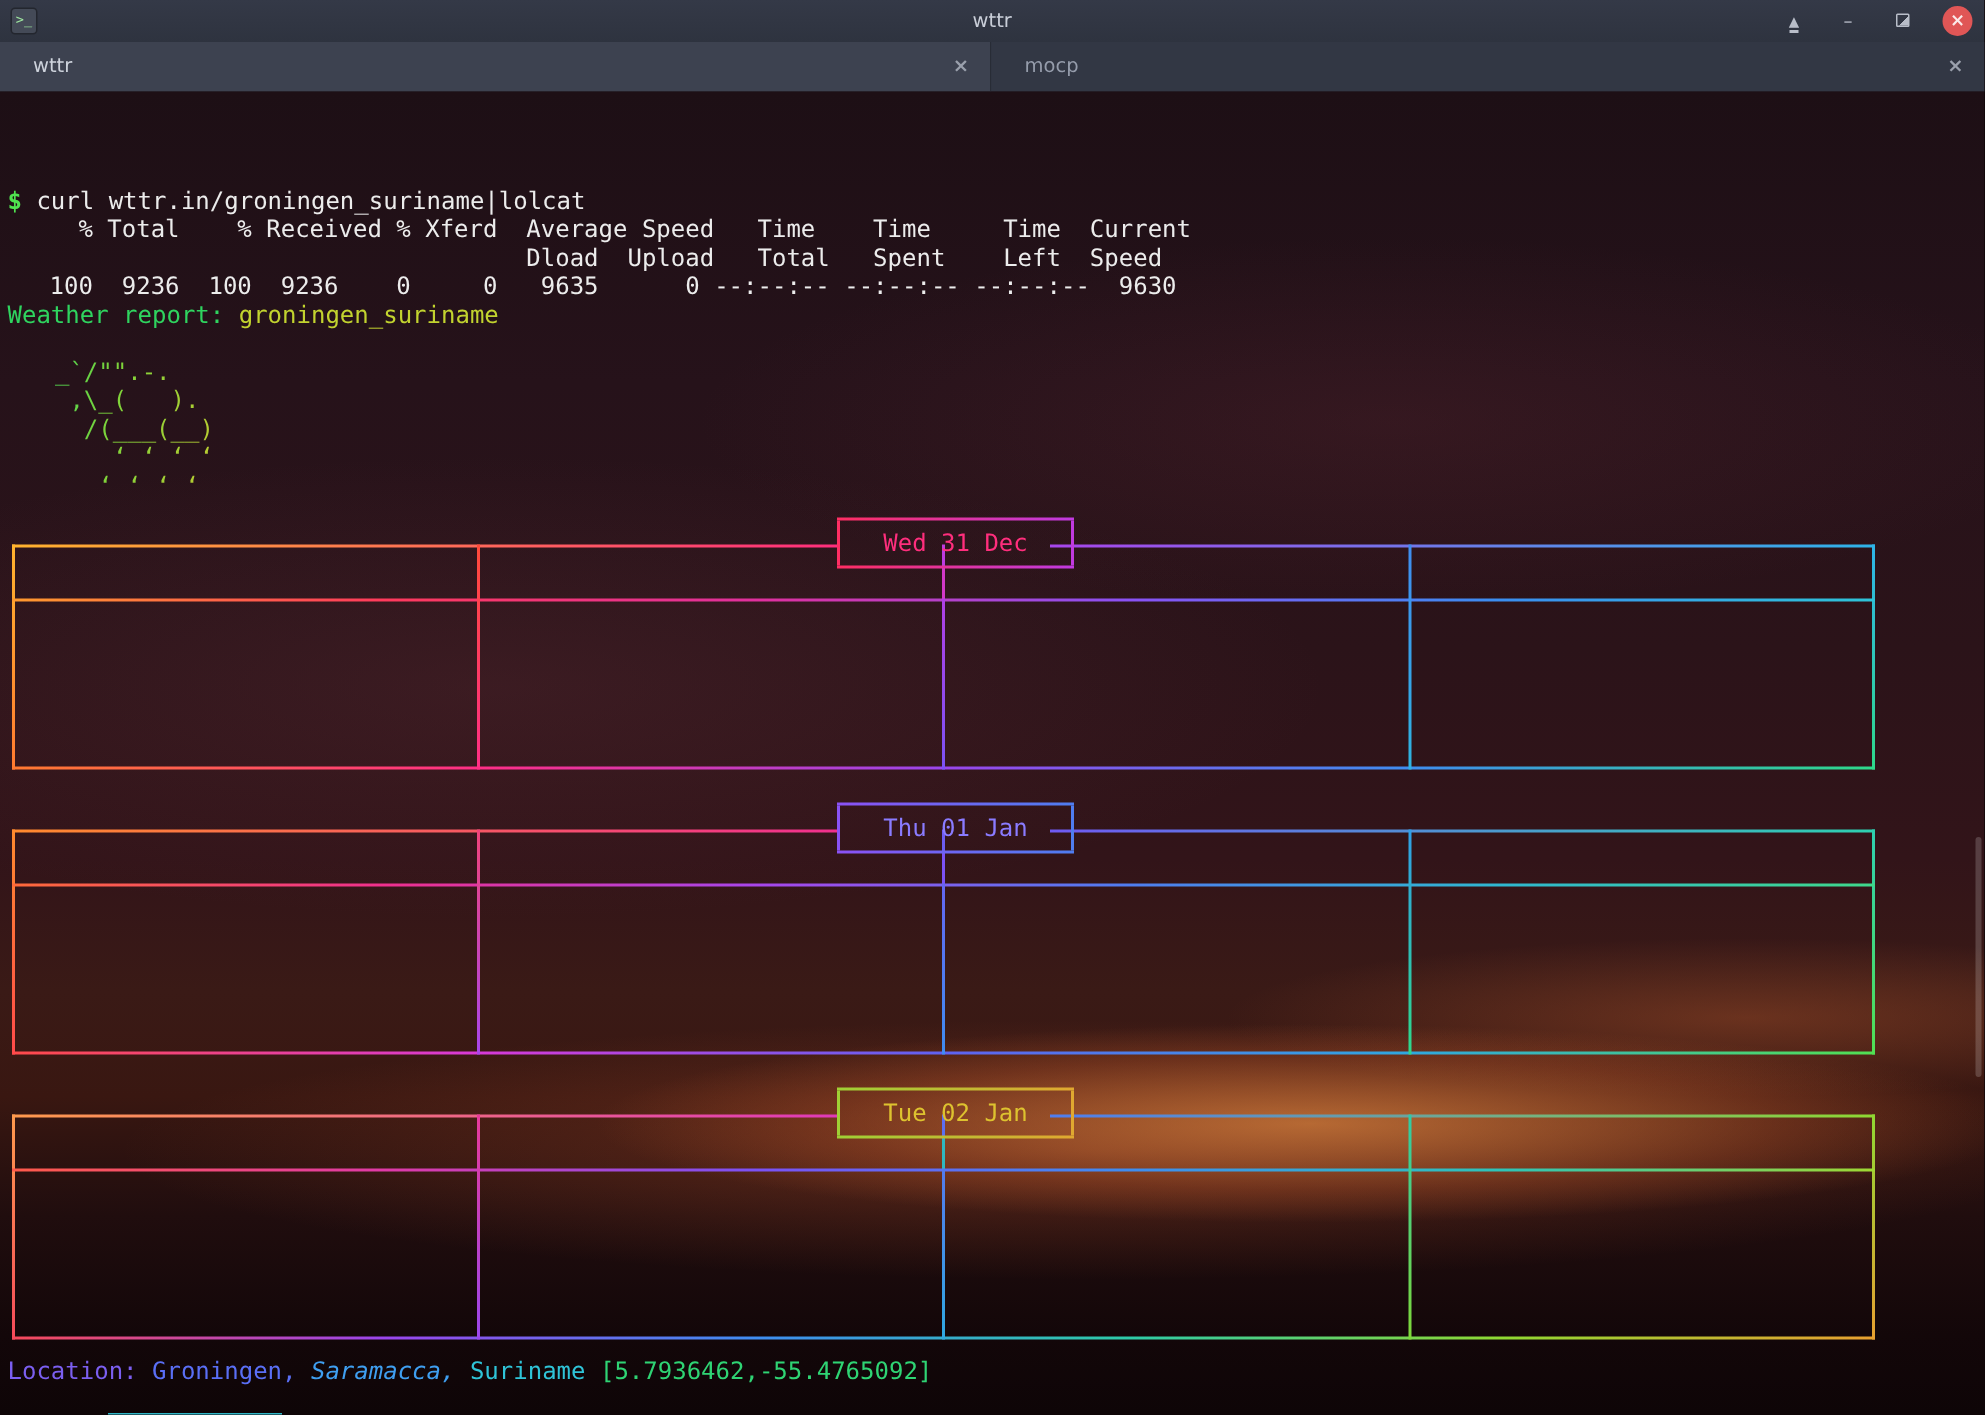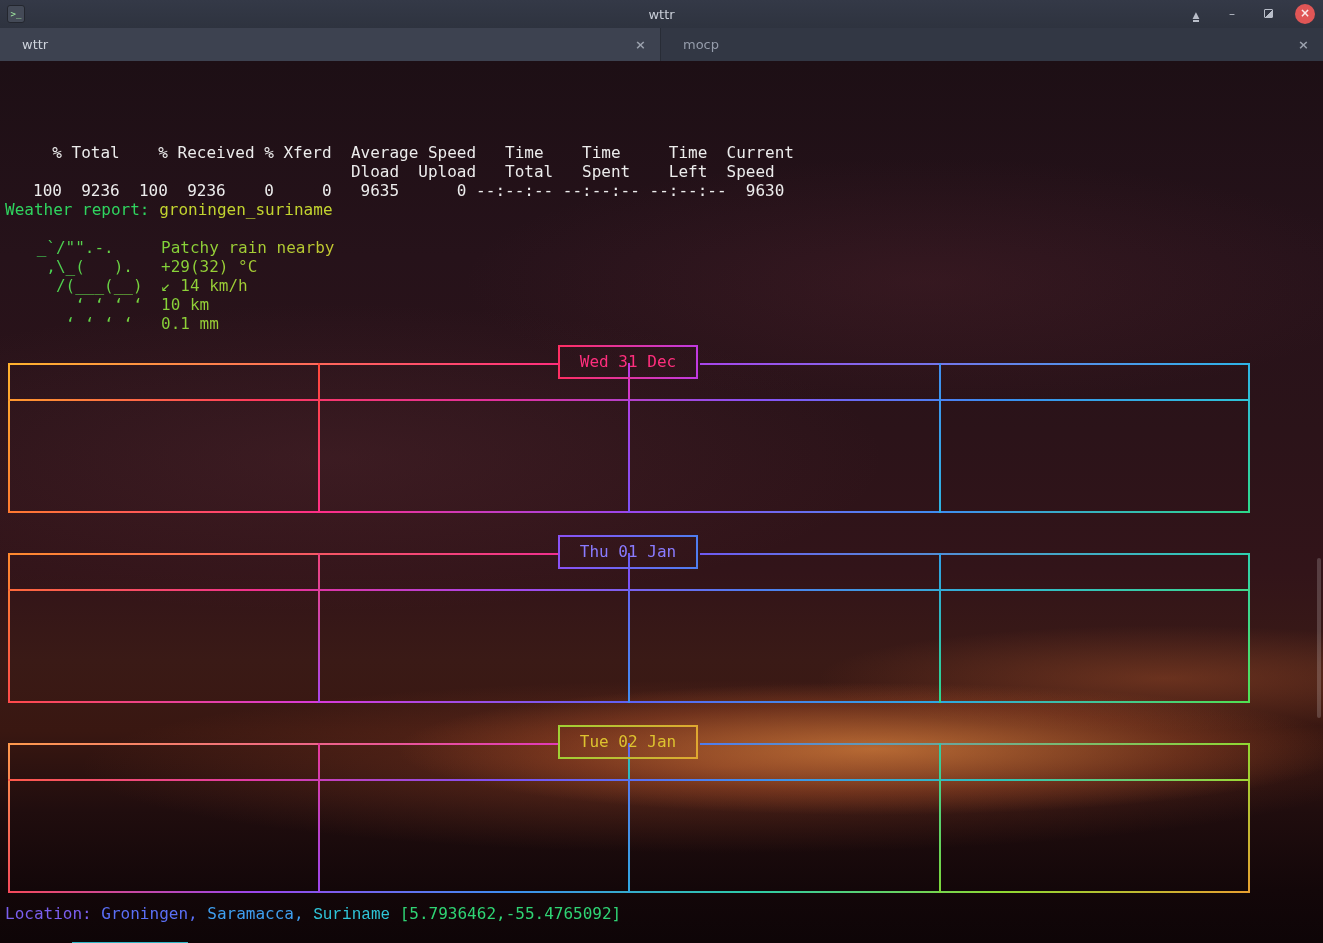--- a/index.html
+++ b/index.html
@@ -60,21 +60,21 @@
   .bL { left:0; top:0; width:2px; height:150px; }
   .bR { right:0; top:0; width:2px; height:150px; }
   .bB { left:0; bottom:0; width:1242px; height:2px; }
   .sep { left:0; top:36px; width:1242px; height:2px; }
   .tL { left:0; top:0; width:550px; height:2px; }
   .tR { left:692px; top:0; width:550px; height:2px; }
   .d1 { left:310px; top:0; width:2px; height:150px; }
   .d2 { left:620px; top:0; width:2px; height:150px; }
   .d3 { left:931px; top:0; width:2px; height:150px; }
   .conn { left:620px; top:16px; width:2px; height:20px; }
-  .datebox { position:absolute; top:-18px; left:550px; width:140px; height:34px;
+  .datebox { position:absolute; top:-18px; left:550px; width:158px; height:34px;
              border:2px solid; text-align:center; line-height:30px; }
   .hrow { position:absolute; top:2px; left:0; width:1242px; height:34px; display:flex; }
   .hcell { width:372px; text-align:center; line-height:34px; }
   .brow { position:absolute; top:38px; left:0; width:1242px; height:110px; display:flex; }
   .cell { width:310.5px; padding-top:6px; display:flex; }
   .cell .art { margin-left:12px; width:150px; }
   .cell .txt { margin-left:4px; }
 
   .t1 { --grad:linear-gradient(100deg,#ffb32e 0%,#ff5a36 14%,#ff2e63 27%,#e8309e 38%,#b43de0 50%,#7b52f5 62%,#3f7df0 75%,#2eb4e8 87%,#2ed98a 100%); }
   .t1 .bL{background:linear-gradient(#ffb32e,#ff7a30);} .t1 .bR{background:linear-gradient(#2eb4e8,#2ed98a);}
@@ -133,36 +133,32 @@
       <span class="tab-close">×</span>
     </div>
     <div class="tab inactive">
       <span class="tab-label">mocp</span>
       <span class="tab-close">×</span>
     </div>
   </div>
 
   <div class="terminal">
 
+    <div class="tline" style="top:63px"><span style="color: rgb(79, 227, 79); font-weight: bold;">$ </span><span style="color: rgb(236, 236, 236);">curl wttr.in/groningen_suriname|lolcat</span></div>
     <pre class="tline plain" style="top:82px">  % Total    % Received % Xferd  Average Speed   Time    Time     Time  Current
                                  Dload  Upload   Total   Spent    Left  Speed
 100  9236  100  9236    0     0   9635      0 --:--:-- --:--:-- --:--:--  9630</pre>
     <div class="tline" style="top:139px"><span style="color: rgb(47, 212, 95);">Weather report: </span><span style="color: rgb(194, 211, 47);">groningen_suriname</span></div>
 
     <div class="current rainclip">
       <pre class="art"> _`/"".-.
   ,\_(   ).
    /(___(__)
      ‘ ‘ ‘ ‘
     ‘ ‘ ‘ ‘ </pre>
-      <pre class="txt">Patchy rain nearby
-+29(32) °C
-↙ 14 km/h
-10 km
-0.1 mm</pre>
     </div>
 
     <div class="wtable t1" style="top:302px">
       <div class="tb tL"></div>
         <div class="tb tR"></div>
         <div class="tb bL"></div>
         <div class="tb bR"></div>
       <div class="tb bB"></div>
         <div class="tb sep"></div>
       <div class="tb d1"></div>
@@ -361,18 +357,18 @@
     ‘ ‘ ‘ ‘ </pre>
           <pre class="txt">Patchy rain ne…
 +24(26) °C
 ↙ 10-17 km/h
 9 km
 0.3 mm | 100%</pre>
         </div>
       </div>
     </div>
 
-    <div class="tline" style="top:843px"><span style="color: rgb(123, 95, 240);">Location: </span><span style="color: rgb(90, 111, 245);">Groningen, </span><span style="color: rgb(63, 159, 240);">Saramacca, </span><span style="color: rgb(47, 196, 216); font-family: Liberation Mono, monospace;">Suriname </span><span style="color: rgb(47, 212, 116);">[5.7936462,-55.4765092]</span></div>
+    <div class="tline" style="top:843px"><span style="color: rgb(123, 95, 240);">Location: </span><span style="color: rgb(90, 111, 245);">Groningen, </span><span style="color: rgb(63, 159, 240); font-style: italic;">Saramacca, </span><span style="color: rgb(47, 196, 216);">Suriname </span><span style="color: rgb(47, 212, 116);">[5.7936462,-55.4765092]</span></div>
     <div class="tline" style="top:881px"><span style="color: rgb(138, 95, 245);">Follow </span><span style="color: rgb(14, 58, 66); background-color: rgb(47, 182, 198);">@igor_chubin</span><span style="color: rgb(47, 184, 216);"> for wttr.in updates</span></div>
 
     <div class="scroll-thumb"></div>
   </div>
 </div>
 
 </body></html>

